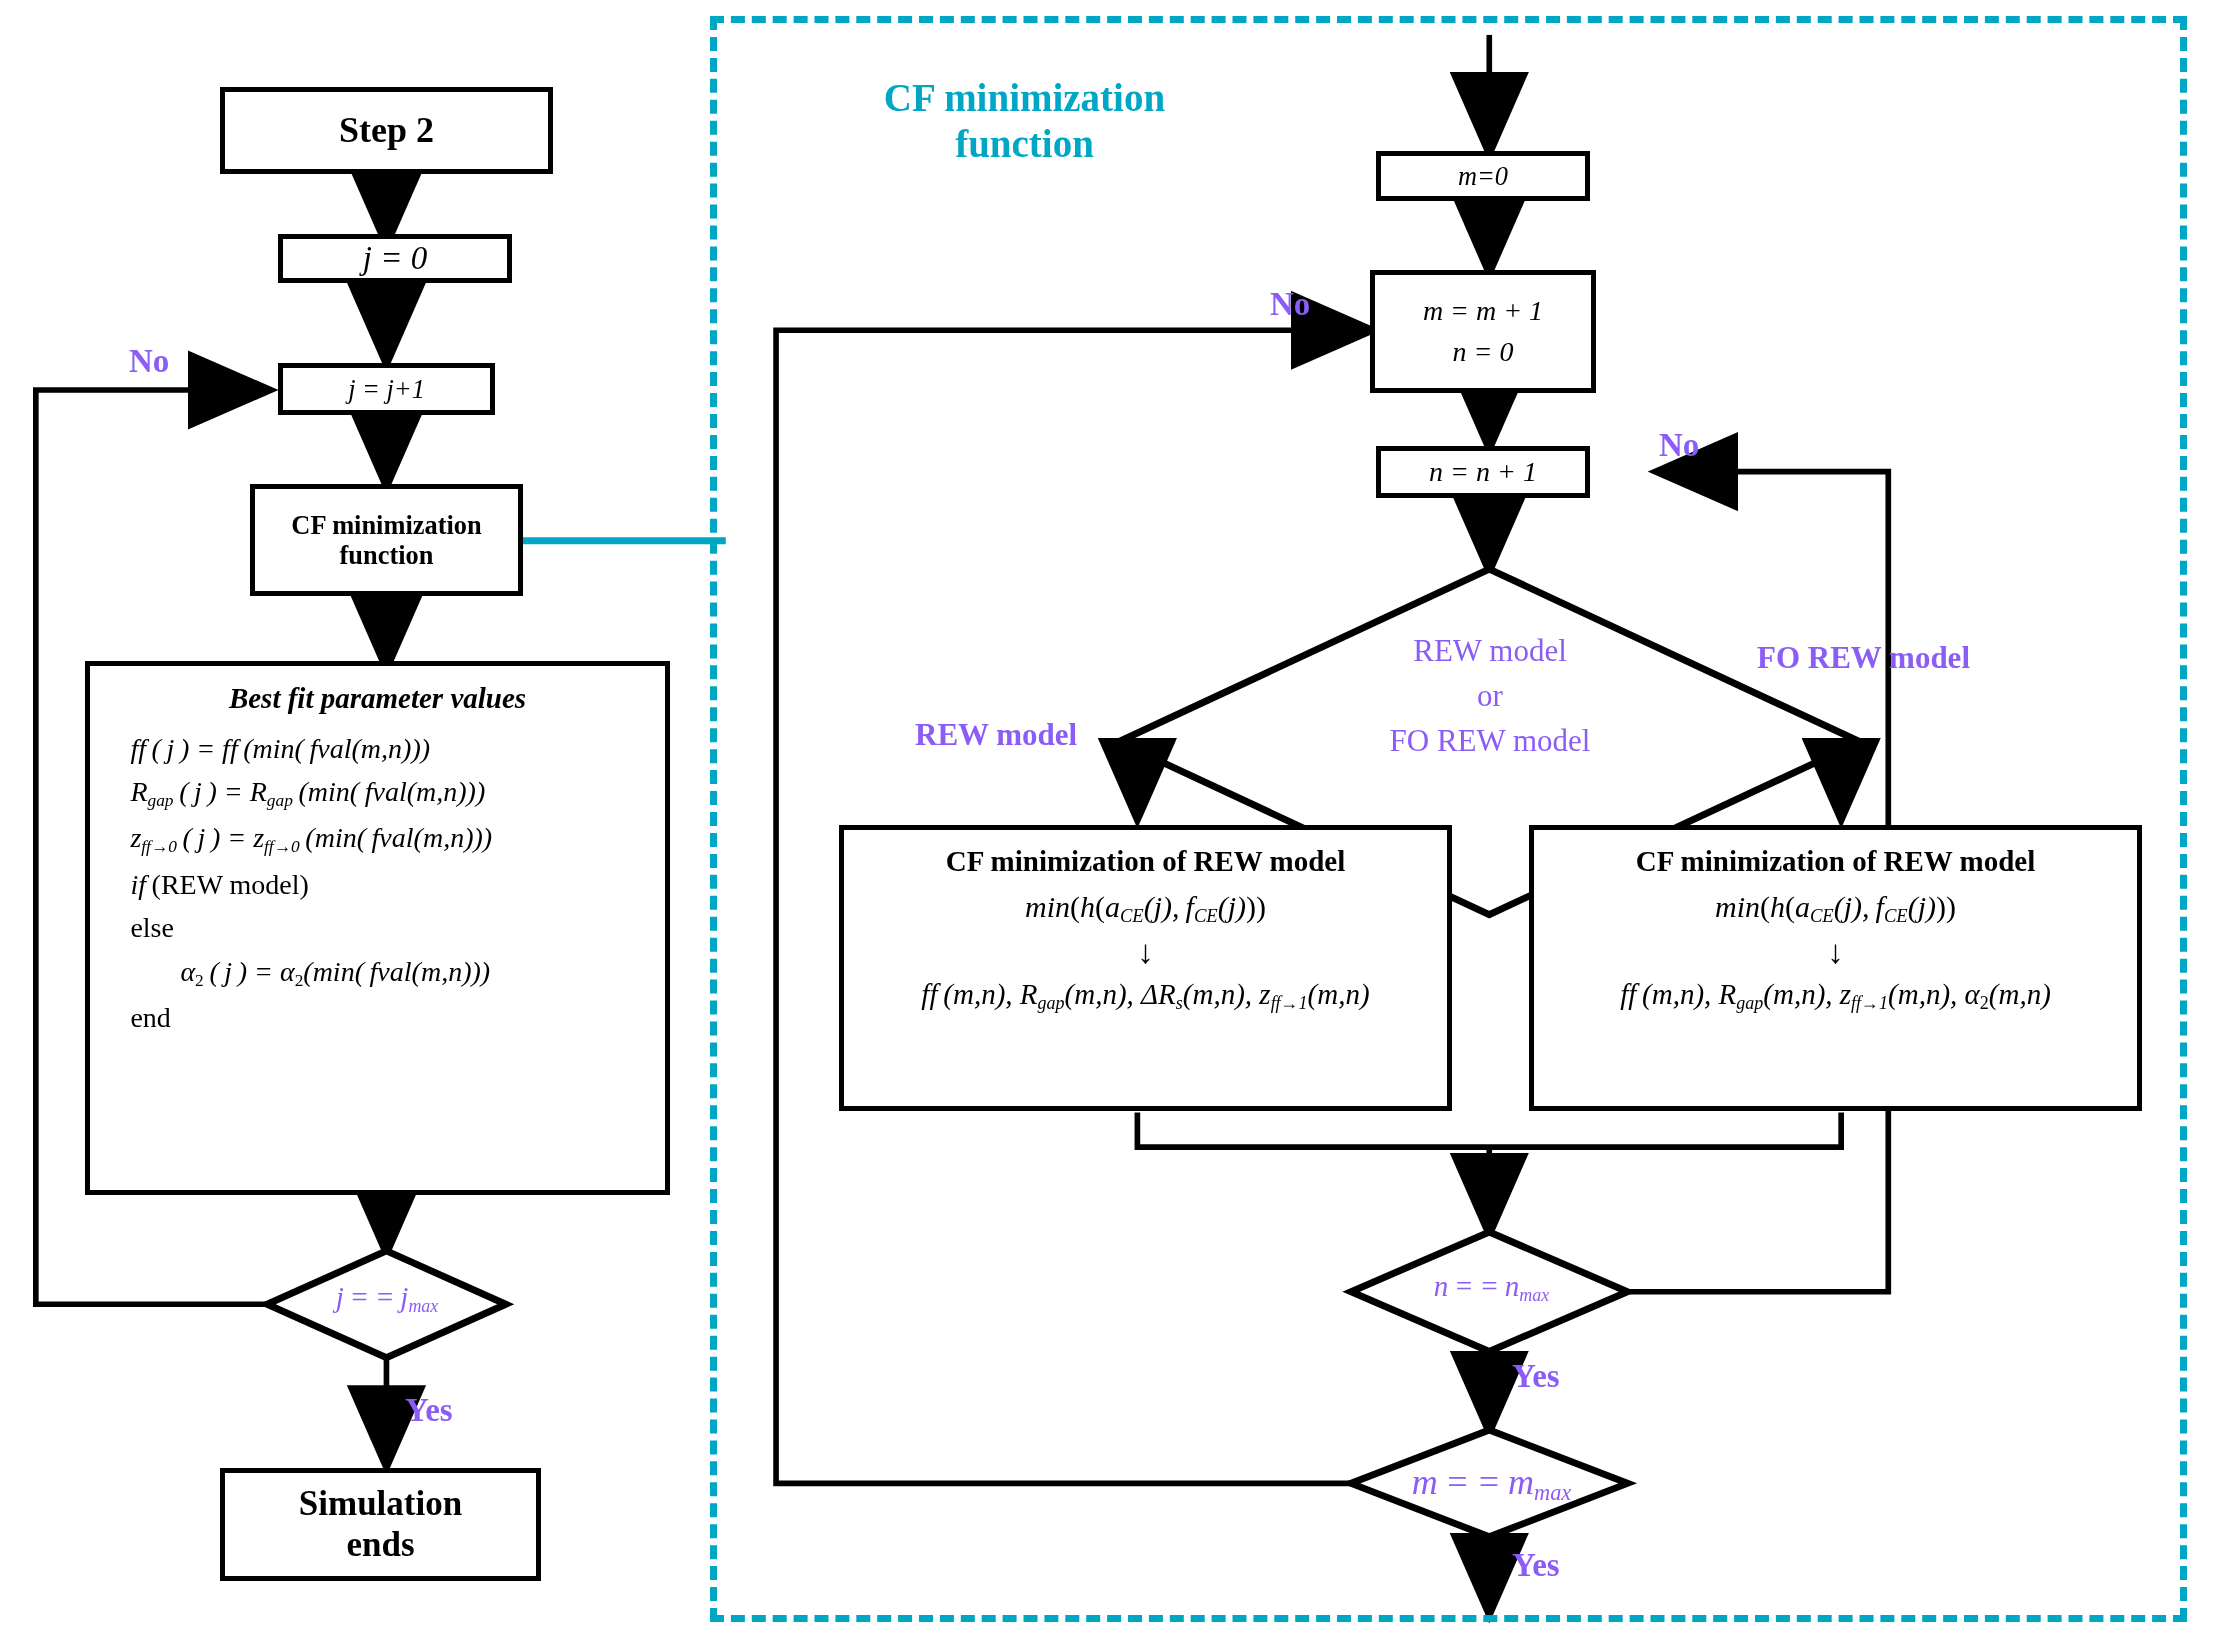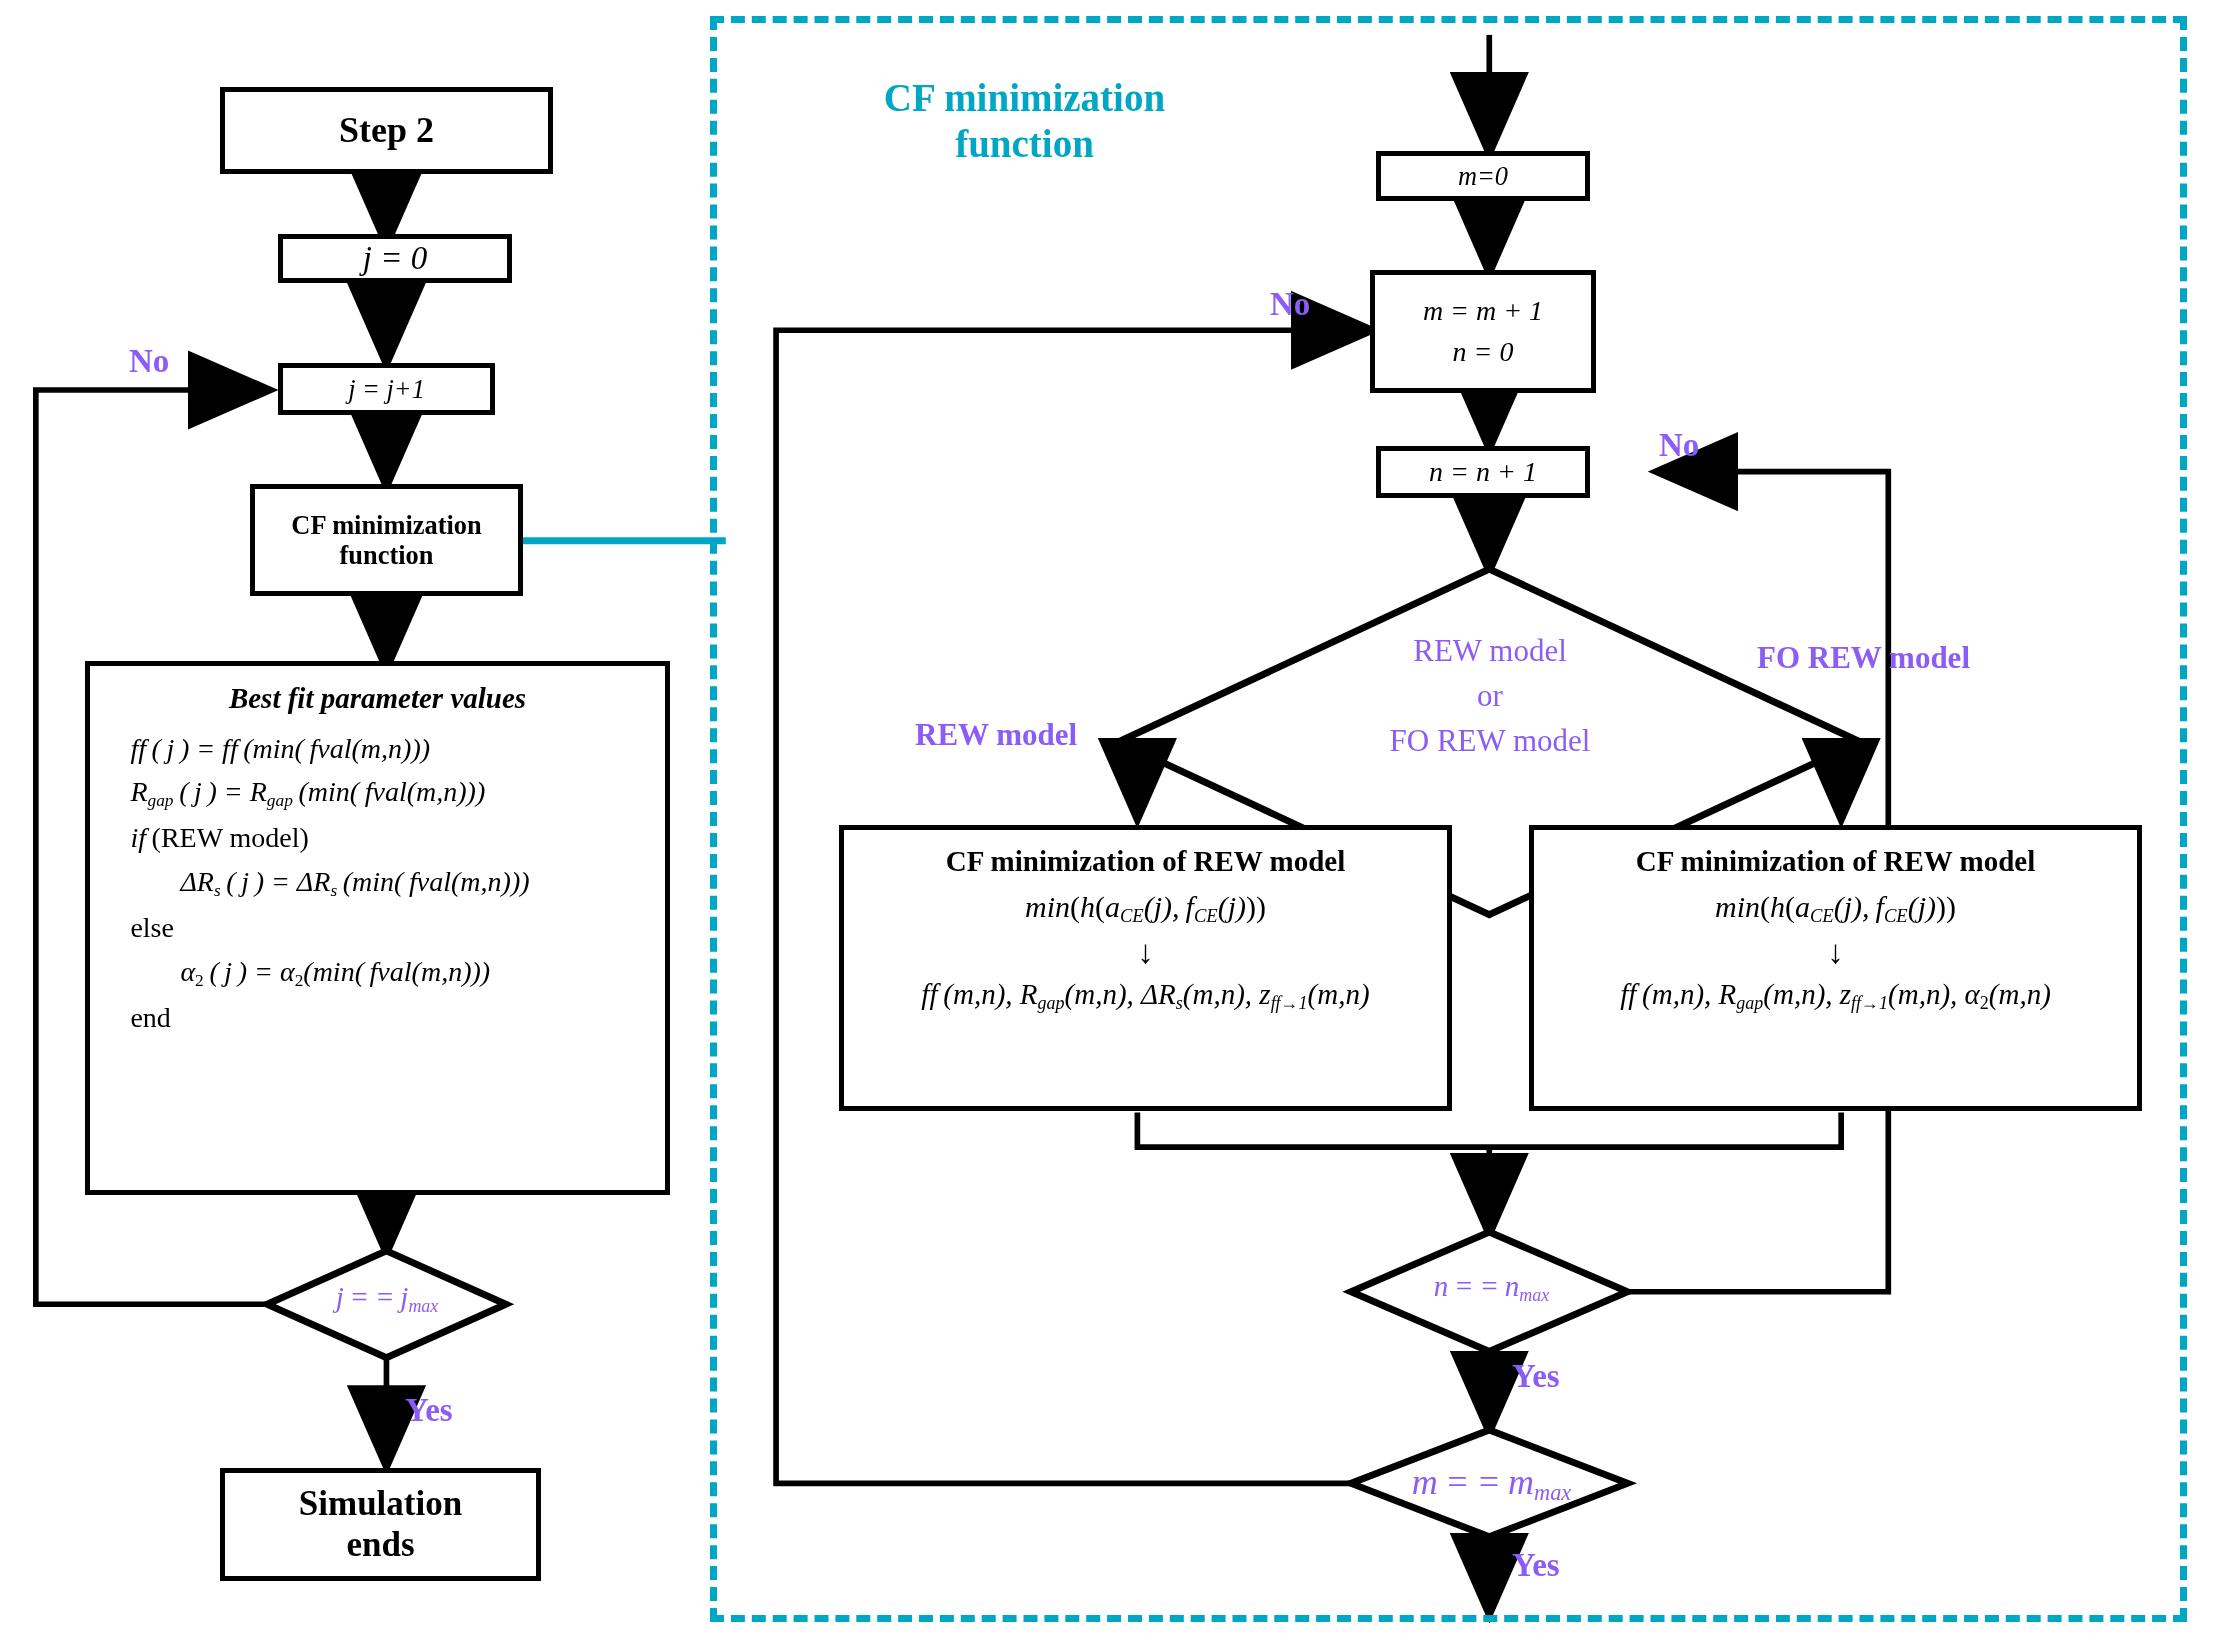--- a/index.html
+++ b/index.html
@@ -142,25 +142,25 @@
               align-items:flex-start;justify-content:flex-start;
               padding:16.3px 21.4px;font-size:28px;">
     <div class="bold center" style="width:100%;margin-bottom:11.3px;font-size:29px;font-style:italic;">Best fit parameter values</div>
 
     <div class="eqline ital" style="margin:5.7px 0 5.7px 19px;">
       <i>ff</i> ( <i>j</i> ) = <i>ff</i> (min( <i>fval</i>(<i>m</i>,<i>n</i>)))
     </div>
     <div class="eqline ital" style="margin:5.7px 0 5.7px 19px;">
       <i>R</i><span class="subi">gap</span> ( <i>j</i> ) = <i>R</i><span class="subi">gap</span> (min( <i>fval</i>(<i>m</i>,<i>n</i>)))
     </div>
+    <div class="eqline ital" style="margin:5.7px 0 5.7px 19px;">
+      <i>z</i><span class="subi">ff→0</span> ( <i>j</i> ) = <i>z</i><span class="subi">ff→0</span> (min( <i>fval</i>(<i>m</i>,<i>n</i>)))
+    </div>
     <div class="eqline" style="margin:5.7px 0 5.7px 19px;">
       <i>if</i> (REW model)
-    </div>
-    <div class="eqline ital" style="margin:5.7px 0 5.7px 69px;">
-      Δ<i>R</i><span class="subi">s</span> ( <i>j</i> ) = Δ<i>R</i><span class="subi">s</span> (min( <i>fval</i>(<i>m</i>,<i>n</i>)))
     </div>
     <div class="eqline" style="margin:5.7px 0 5.7px 19px;">else</div>
     <div class="eqline ital" style="margin:5.7px 0 5.7px 69px;">
       α<span class="sub">2</span> ( <i>j</i> ) = α<span class="sub">2</span>(min( <i>fval</i>(<i>m</i>,<i>n</i>)))
     </div>
     <div class="eqline" style="margin:5.7px 0 0 19px;">end</div>
   </div>
 
   <div class="lbl ital" style="left:321px;top:1281px;width:132px;text-align:center;font-size:29px;">
     <i>j</i> = = <i>j</i><span class="subi">max</span>

